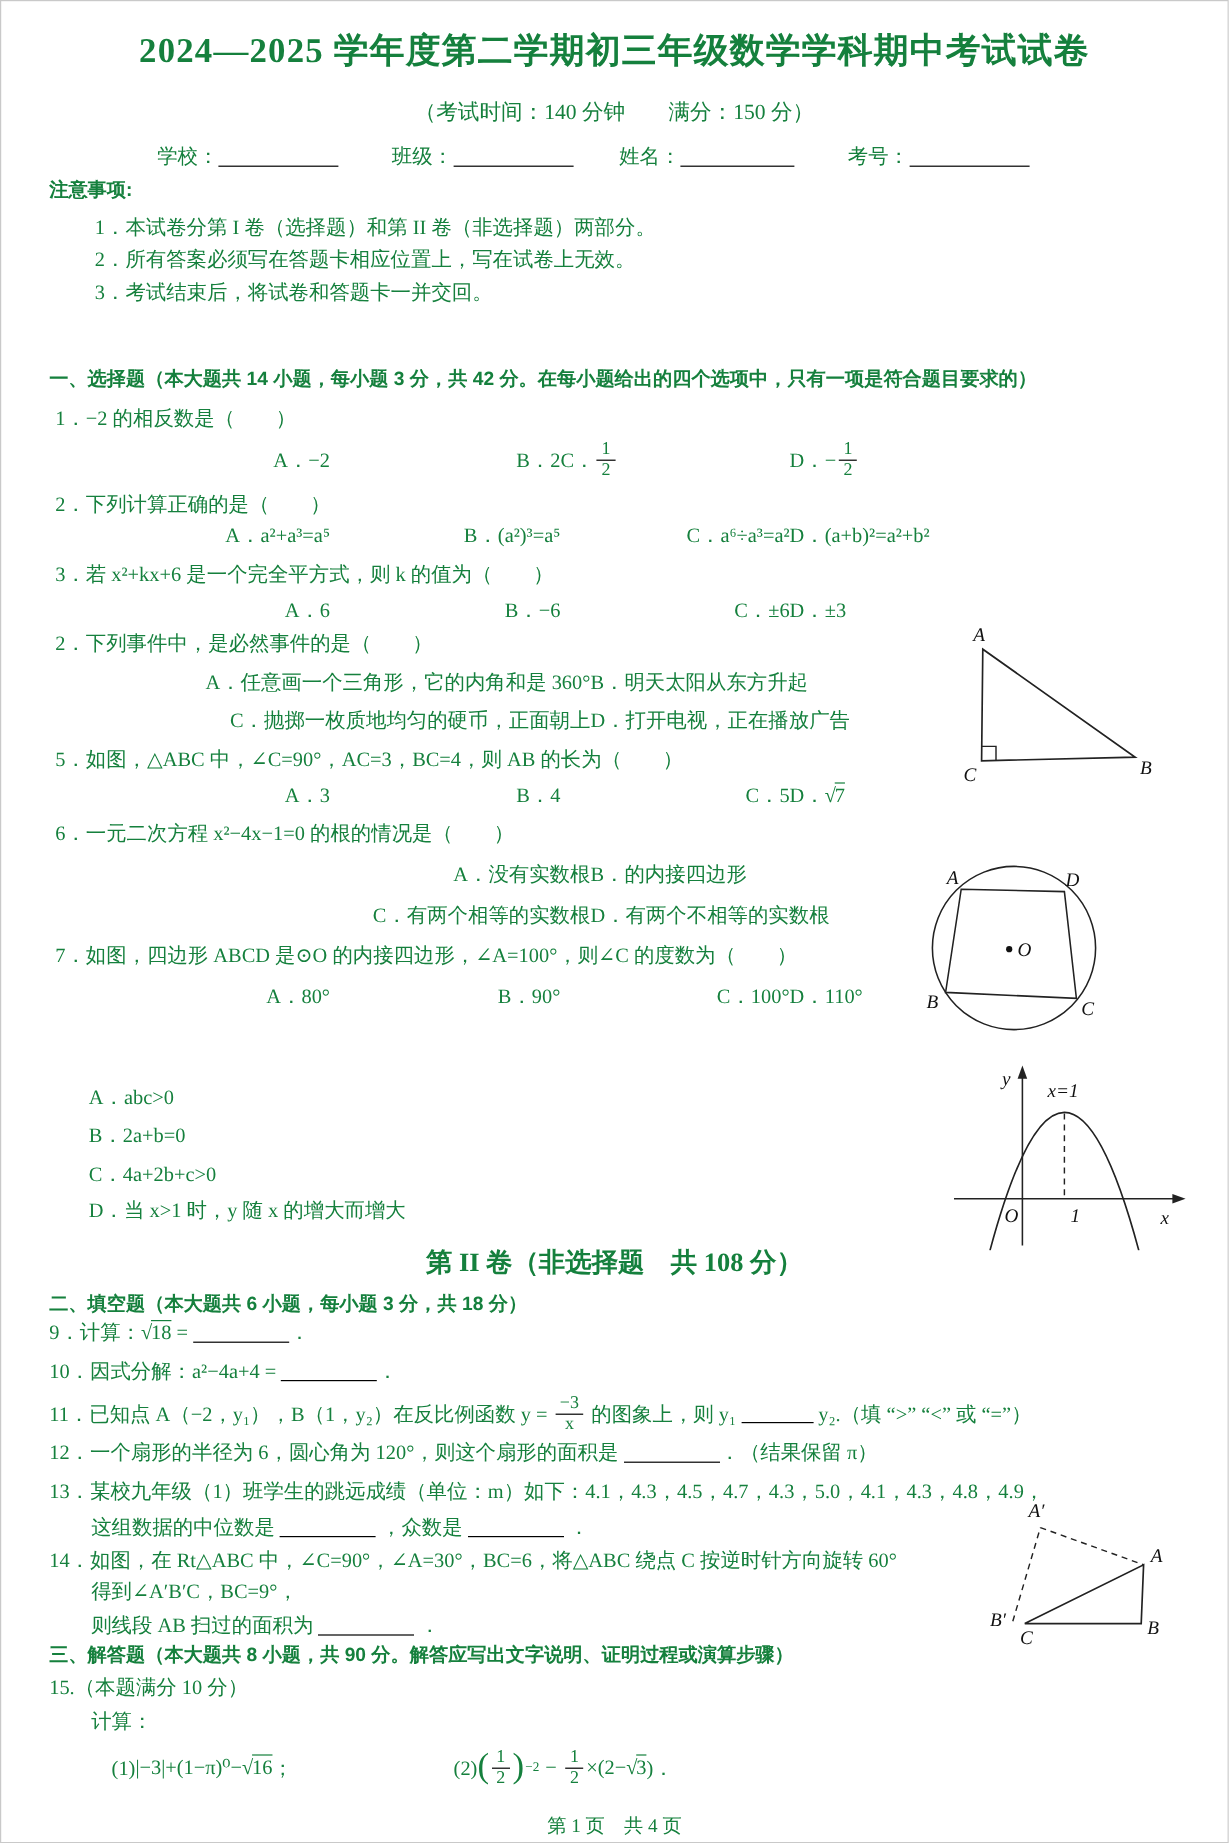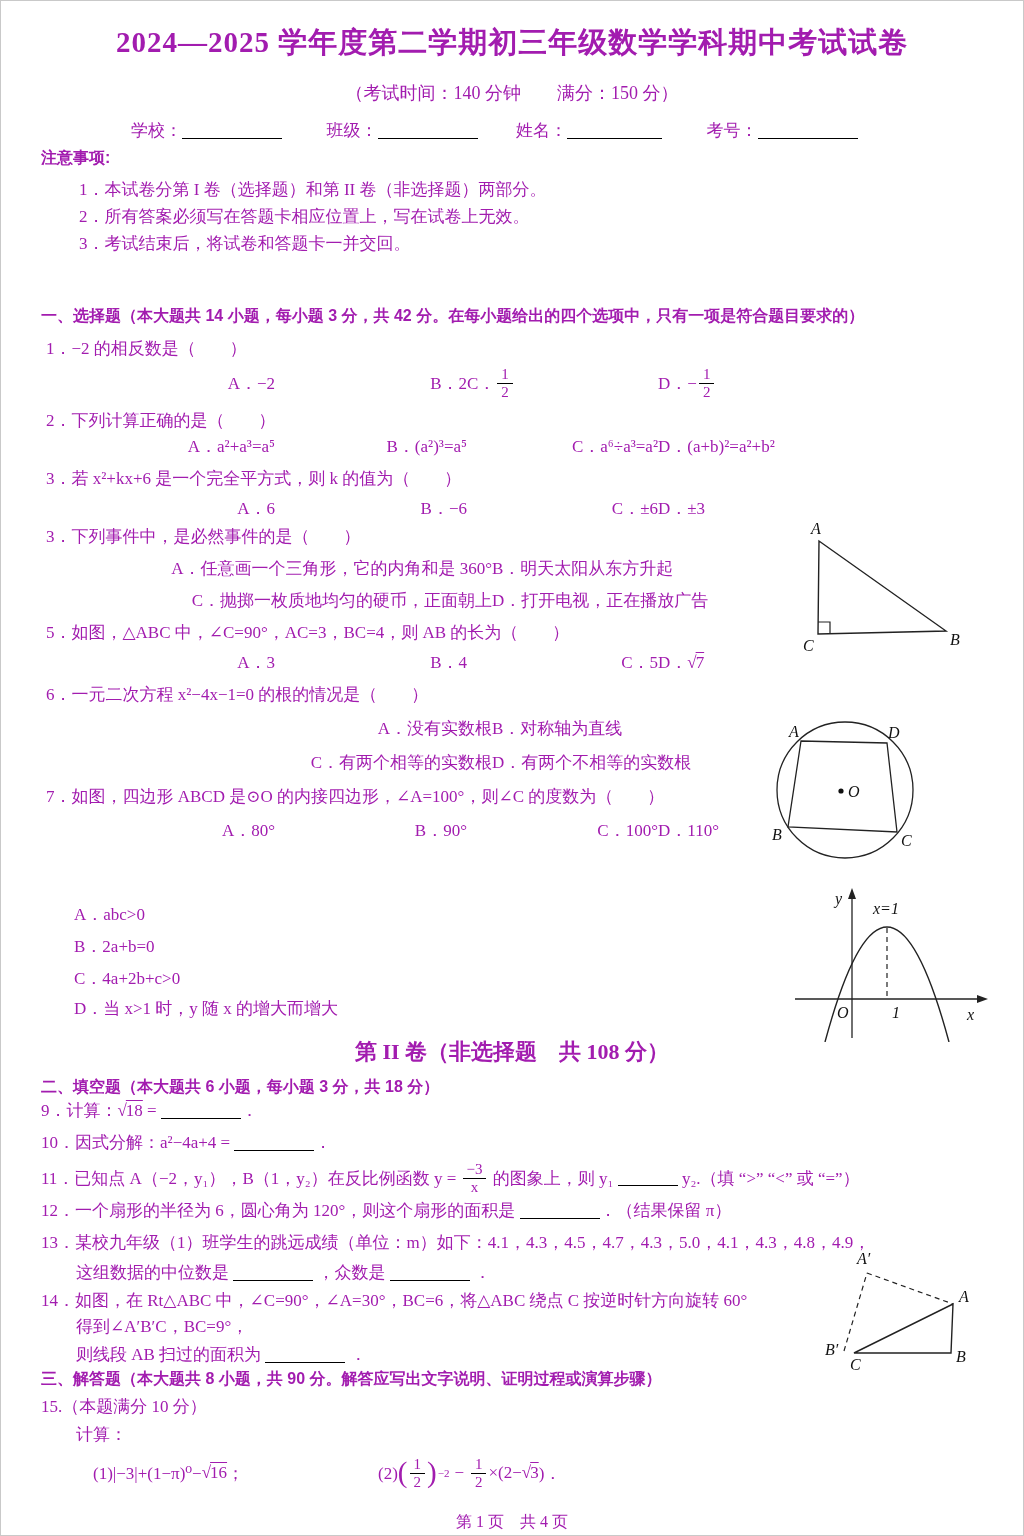--- a/index.html
+++ b/index.html
@@ -1,20 +1,20 @@
 <!DOCTYPE html>
 <html><head>
 <meta charset="utf-8">
 <style>
   html,body{margin:0;padding:0;background:#e8e8e8;}
   .page{
     position:relative;width:1024px;height:1536px;margin:0 auto;
     background:#ffffff;border:1px solid #c9c9c9;box-sizing:border-box;
     font-family:"Liberation Serif","DejaVu Serif",serif;
-    font-size:17px;color:#a21caf;overflow:hidden;
+    font-size:17px;color:#15803d;overflow:hidden;
   }
   .abs{position:absolute;white-space:nowrap;text-align:right;}
   .center{left:0;right:0;text-align:center;}
   .title{font-size:29px;font-weight:bold;letter-spacing:1px;}
   .subtitle{font-size:18px;}
   .part-head{font-size:22px;font-weight:bold;}
   .hei{font-family:"Liberation Sans","DejaVu Sans",sans-serif;font-weight:bold;font-size:16px;}
   .row{display:inline-flex;align-items:center;}
   .blank{display:inline-block;border-bottom:1px solid #000;height:15px;vertical-align:-3px;}
   .w60{width:60px}.w80{width:80px}
@@ -87,21 +87,21 @@
   </div>
 
   <div class="abs" style="left:45px;top:466px">3．若 x²+kx+6 是一个完全平方式，则 k 的值为（　　）</div>
   <div class="abs opt4" style="left:73px;top:496px">
     <span>A．6</span>
     <span>B．−6</span>
     <span>C．±6</span>
     <span>D．±3</span>
   </div>
 
-  <div class="abs" style="left:45px;top:524px">3．下列事件中，是必然事件的是（　　）</div>
+  <div class="abs" style="left:45px;top:524px">2．下列事件中，是必然事件的是（　　）</div>
   <div class="abs opt2" style="left:73px;top:556px">
     <span>A．任意画一个三角形，它的内角和是 360°</span>
     <span>B．明天太阳从东方升起</span>
   </div>
   <div class="abs opt2" style="left:73px;top:588px">
     <span>C．抛掷一枚质地均匀的硬币，正面朝上</span>
     <span>D．打开电视，正在播放广告</span>
   </div>
 
   <div class="abs" style="left:45px;top:620px">5．如图，△ABC 中，∠C=90°，AC=3，BC=4，则 AB 的长为（　　）</div>
@@ -112,21 +112,21 @@
     <span class="row sqrt">
       <span>D．</span>
       <span class="sign">√</span>
         <span class="rad">7</span>
     </span>
   </div>
 
   <div class="abs" style="left:45px;top:682px">6．一元二次方程 x²−4x−1=0 的根的情况是（　　）</div>
   <div class="abs opt2" style="left:73px;top:716px">
     <span>A．没有实数根</span>
-    <span>B．对称轴为直线</span>
+    <span>B．的内接四边形</span>
   </div>
   <div class="abs opt2" style="left:73px;top:750px">
     <span>C．有两个相等的实数根</span>
     <span>D．有两个不相等的实数根</span>
   </div>
 
   <div class="abs" style="left:45px;top:784px">7．如图，四边形 ABCD 是⊙O 的内接四边形，∠A=100°，则∠C 的度数为（　　）</div>
   <div class="abs opt4" style="left:73px;top:818px">
     <span>A．80°</span>
     <span>B．90°</span>

